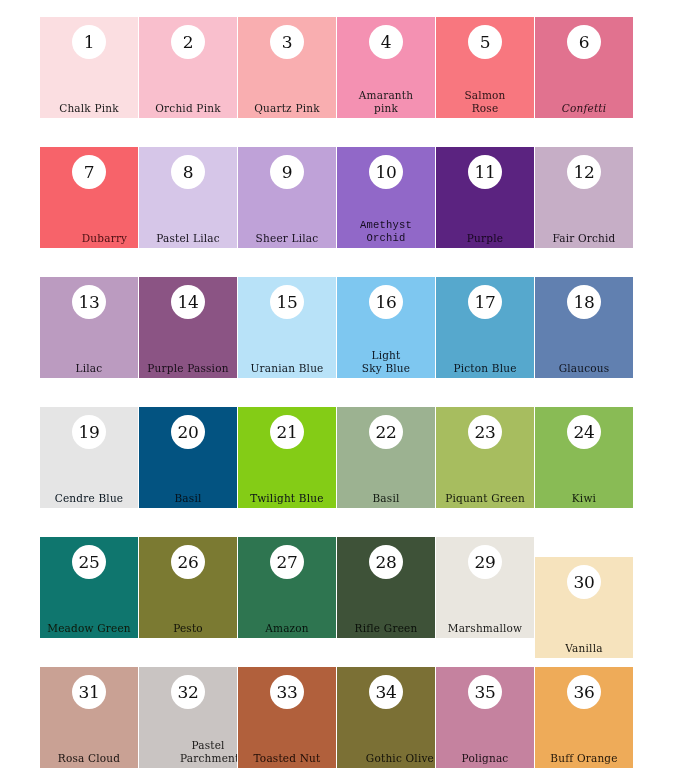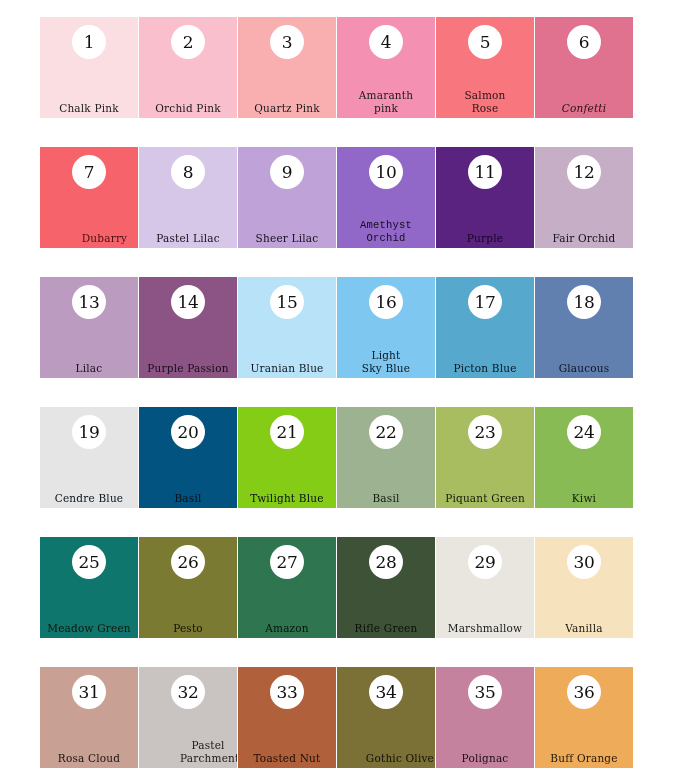--- a/index.html
+++ b/index.html
@@ -241,21 +241,21 @@
         <span class="badge-num">28</span>
       </div>
       <div class="name" style="color: rgb(10, 15, 9);">Rifle Green</div>
     </div>
     <div class="swatch" style="background: rgb(233, 230, 223);">
       <div class="badge">
         <span class="badge-num">29</span>
       </div>
       <div class="name" style="color: rgb(26, 26, 24);">Marshmallow</div>
     </div>
-    <div class="swatch" style="background: rgb(246, 227, 189);">
+    <div class="swatch" style="background: rgb(246, 227, 189); margin-top: 20px;">
       <div class="badge">
         <span class="badge-num">30</span>
       </div>
       <div class="name" style="color: rgb(29, 26, 18);">Vanilla</div>
     </div>
     <div class="swatch" style="background: rgb(201, 161, 148);">
       <div class="badge">
         <span class="badge-num">31</span>
       </div>
       <div class="name" style="color: rgb(26, 19, 16);">Rosa Cloud</div>

